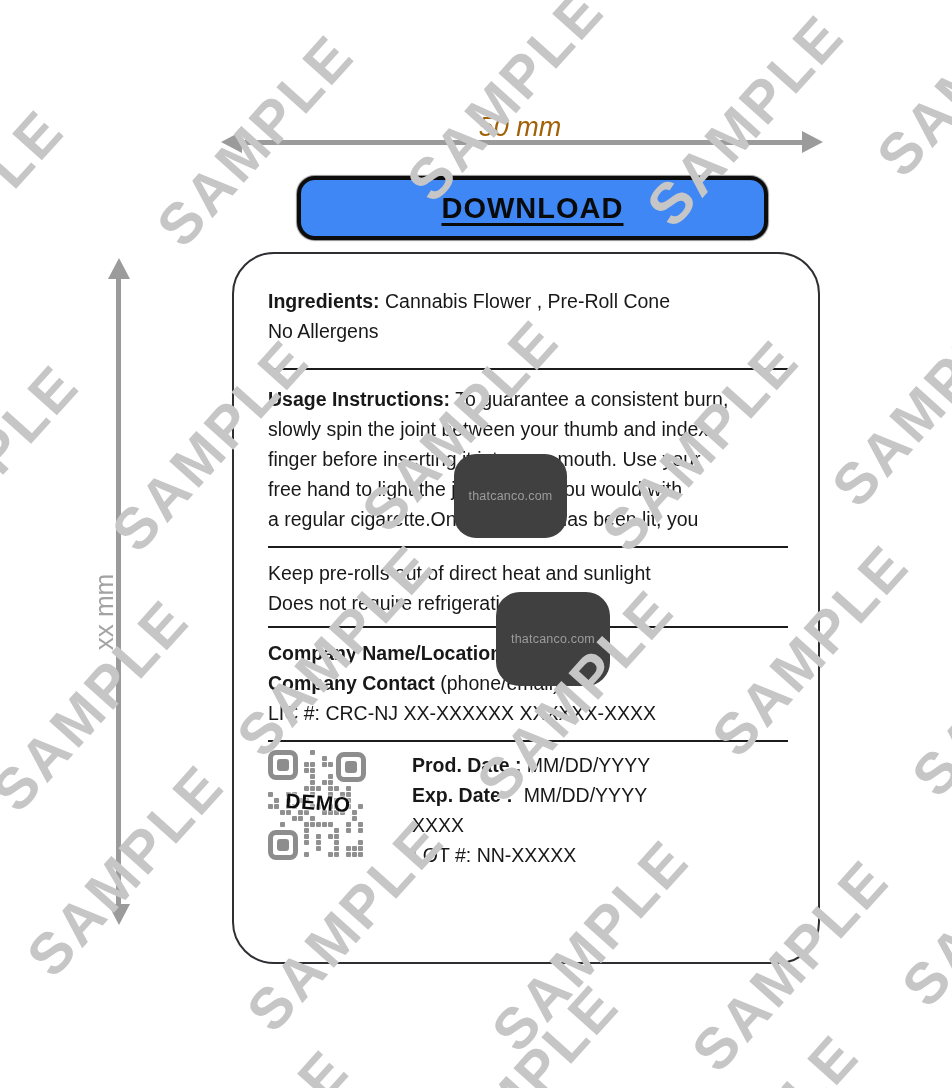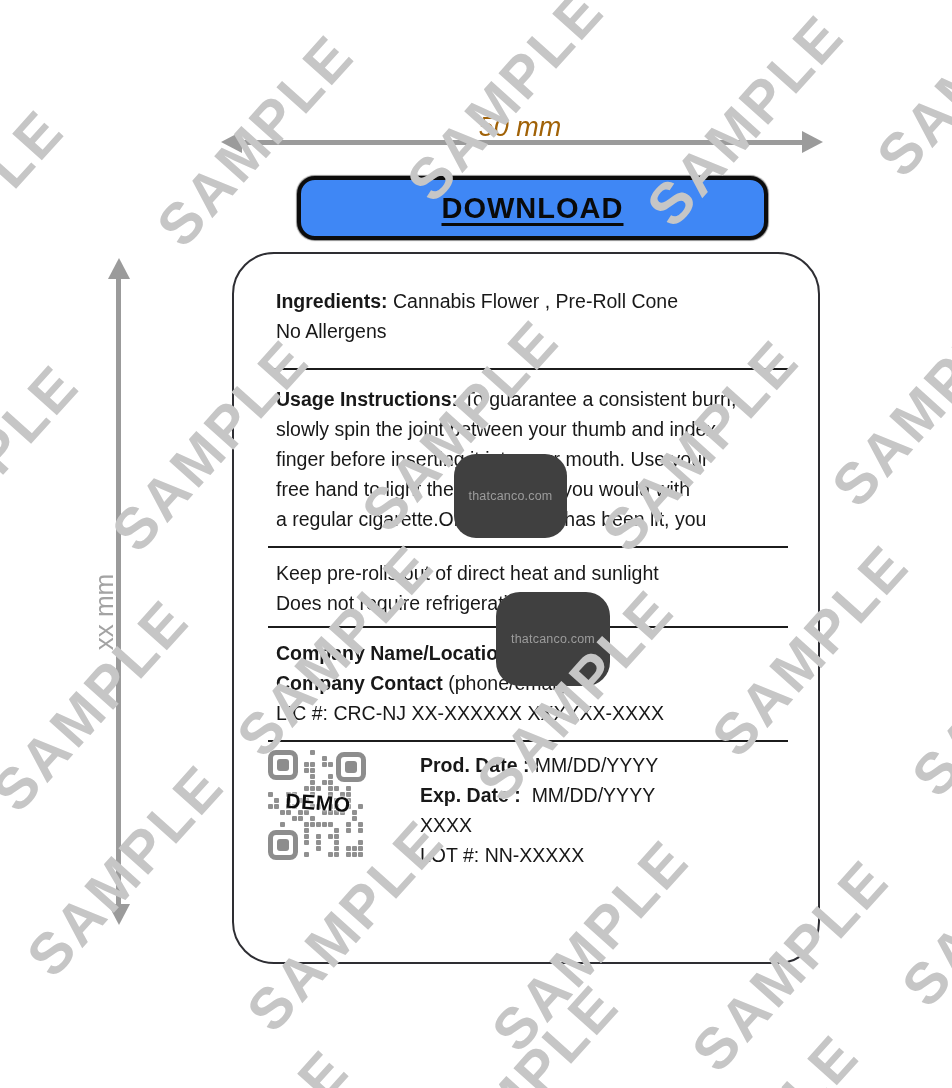--- a/index.html
+++ b/index.html
@@ -28,21 +28,21 @@
   .download-btn span{
     font-size:29px;font-weight:bold;color:#0a0a0a;letter-spacing:1px;
     text-decoration:underline;text-decoration-thickness:3px;text-underline-offset:5px;
   }
   
   .label-card{
     position:absolute;left:232px;top:252px;width:588px;height:712px;z-index:1;
     background:#ffffff;border:2.5px solid #2e2e33;border-radius:42px;box-sizing:border-box;
     padding:32px 30px 0 34px;
   }
-  .label-card .line{font-size:19.5px;line-height:30px;white-space:nowrap;margin-left:8px;}
+  .label-card .line{font-size:19.5px;line-height:30px;white-space:nowrap;}
   .label-card .b{font-weight:bold;}
   .divider{border:none;border-top:2px solid #1c1c1c;margin:0;}
   .div1{margin-top:22px;margin-bottom:14px;}
   .div2{margin-top:12px;margin-bottom:10px;}
   .div3{margin-top:8px;margin-bottom:10px;}
   .div4{margin-top:12px;margin-bottom:8px;}
   
   .batch-row{display:flex;align-items:flex-start;}
   .qr-box{position:relative;width:100px;height:112px;margin-right:44px;flex:none;}
   .qr-modules{position:absolute;inset:0;}

